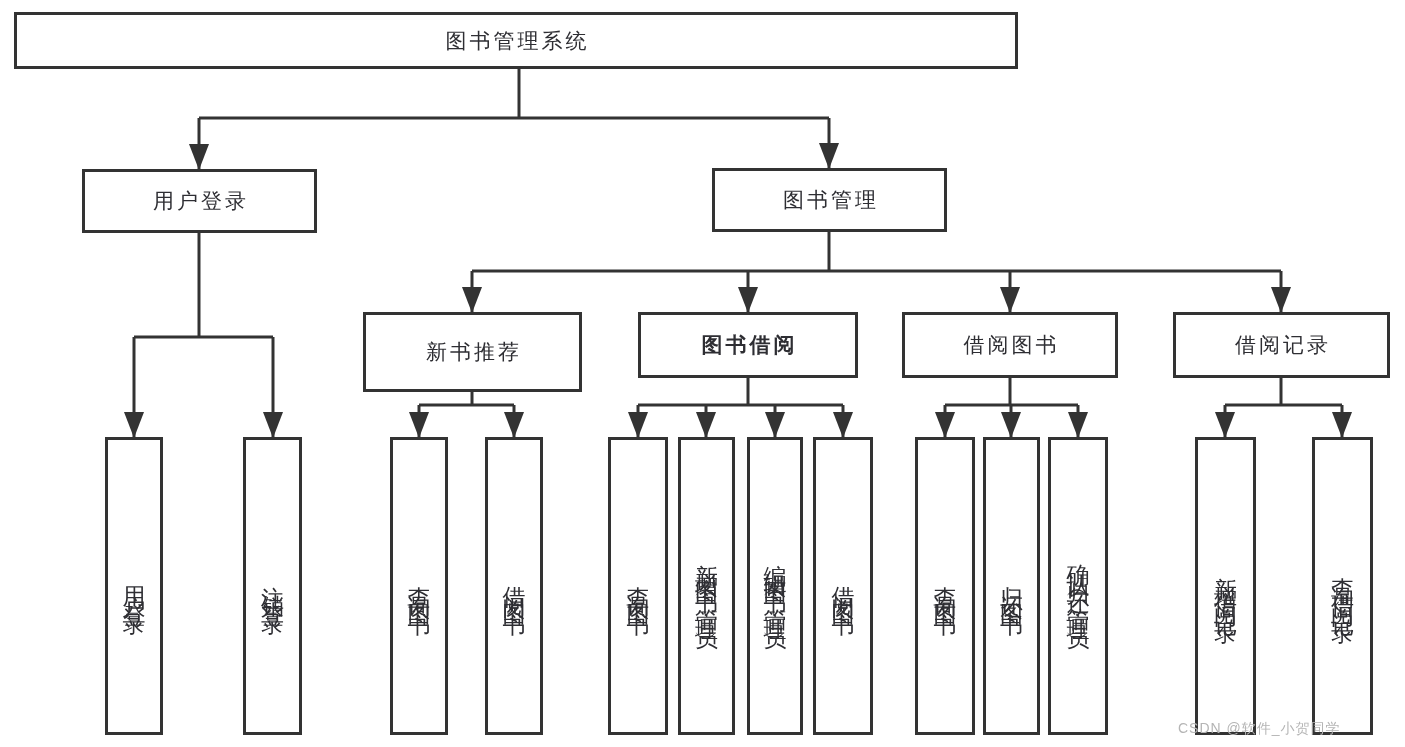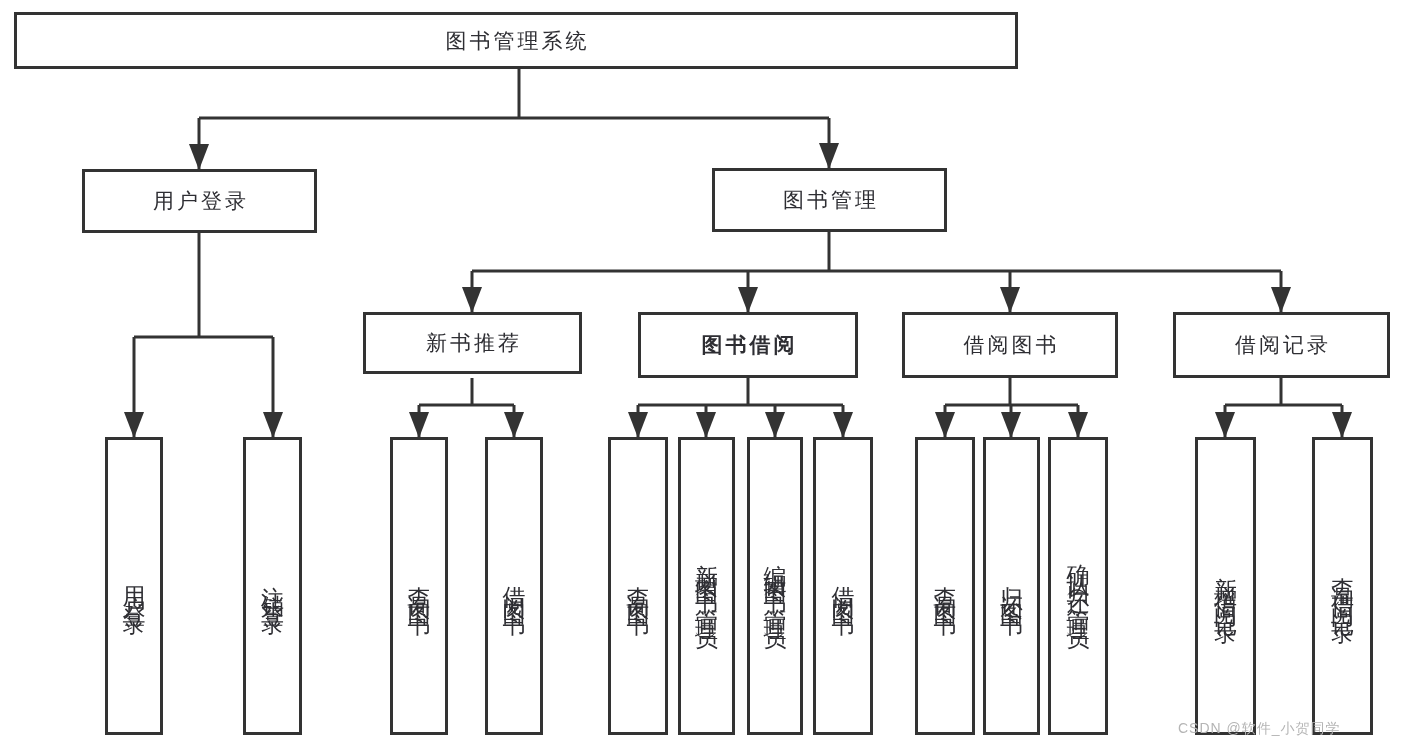--- a/index.html
+++ b/index.html
@@ -105,21 +105,21 @@
     <span>图书管理系统</span>
   </div>
 
   <div class="node hnode" style="left:82px;top:169px;width:235px;height:64px;">
     <span>用户登录</span>
   </div>
   <div class="node hnode" style="left:712px;top:168px;width:235px;height:64px;">
     <span>图书管理</span>
   </div>
 
-  <div class="node hnode" style="left:363px;top:312px;width:219px;height:62px;">
+  <div class="node hnode" style="left:363px;top:312px;width:219px;height:80px;">
     <span>新书推荐</span>
   </div>
   <div class="node hnode" style="left:638px;top:312px;width:220px;height:66px;font-weight:bold;">
     <span>图书借阅</span>
   </div>
   <div class="node hnode" style="left:902px;top:312px;width:216px;height:66px;">
     <span>借阅图书</span>
   </div>
   <div class="node hnode" style="left:1173px;top:312px;width:217px;height:66px;">
     <span>借阅记录</span>

